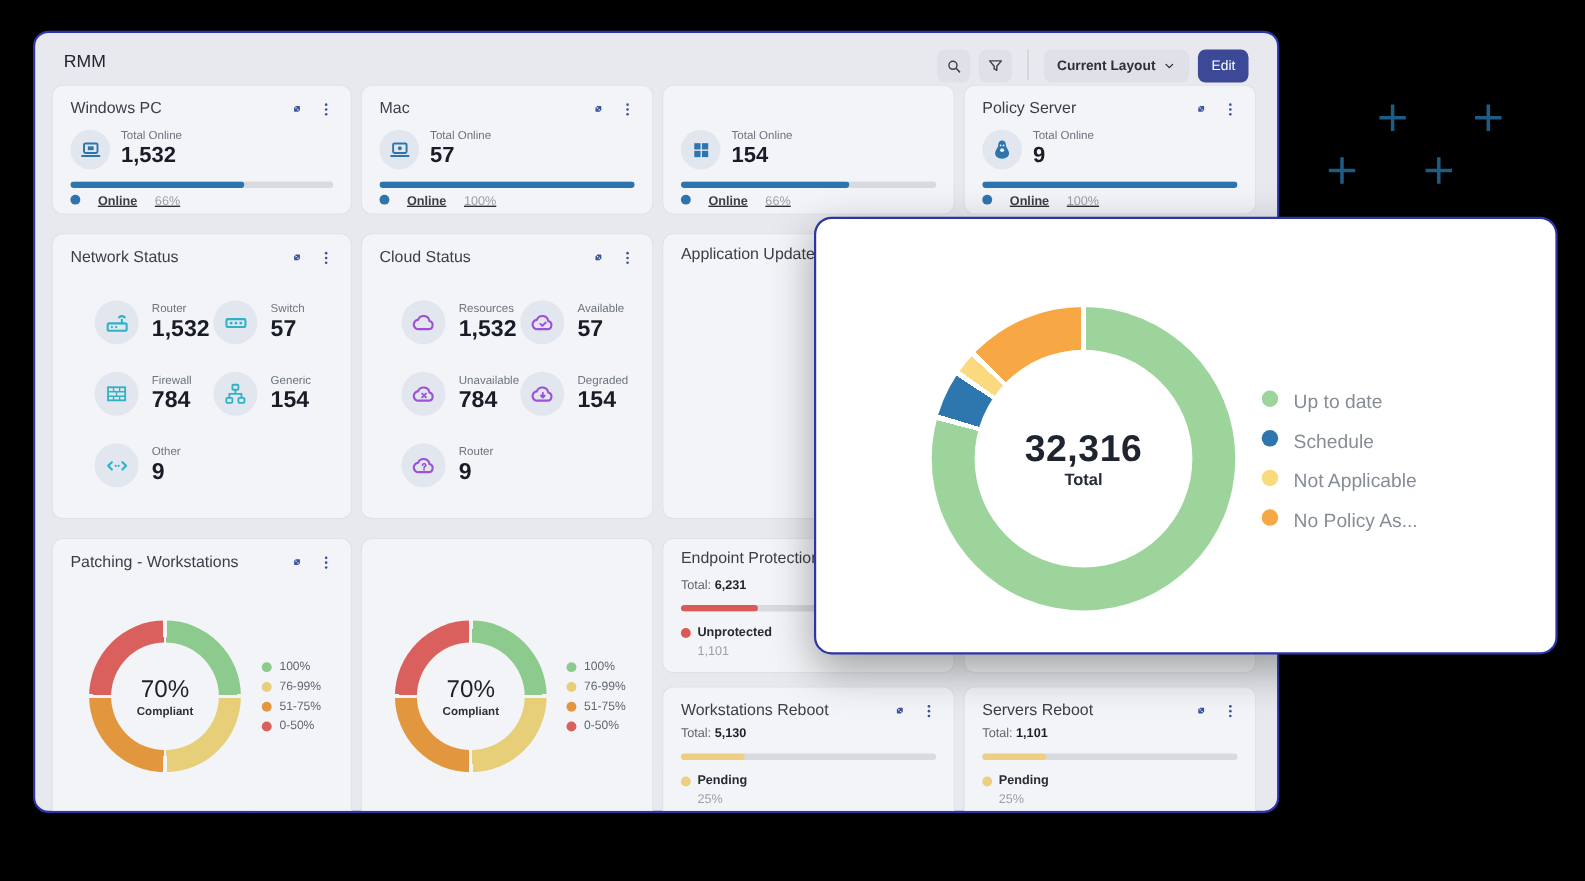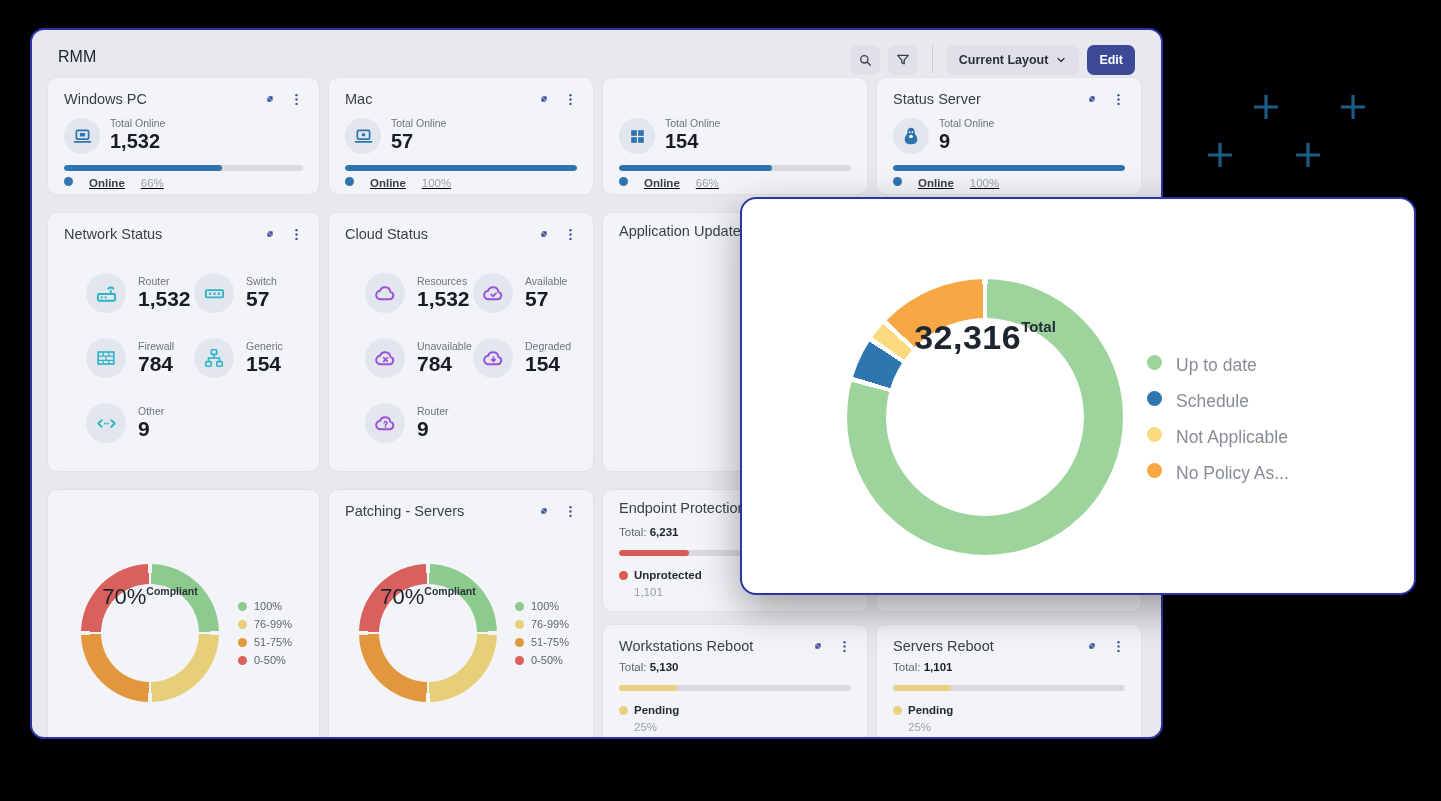--- a/index.html
+++ b/index.html
@@ -13,21 +13,21 @@
     background:#e8e9ee; border:2px solid #2c34a6; border-radius:14px; overflow:hidden; }
 
   .hdr-title { position:absolute; left:26px; top:18px; font-size:16px; font-weight:500; color:#20242e; }
   .toolbar { position:absolute; right:26px; top:15px; display:flex; align-items:flex-start; gap:8px; }
   .icon-btn { width:30px; height:30px; border-radius:7px; background:#e0e1e8;
     display:flex; align-items:center; justify-content:center; color:#3c4149; cursor:pointer; }
   .tb-divider { width:1px; height:28px; background:#c7c9d2; margin:0 6px; }
   .layout-pill { height:30px; padding:0 12px; border-radius:7px; background:#e0e1e8;
     display:flex; align-items:center; gap:7px; font-size:12.5px; font-weight:700; color:#2b3038; cursor:pointer; }
   .edit-btn { height:30px; padding:0 12px; border-radius:7px; background:#3b4996; color:#fff;
-    font-size:12.5px; font-weight:700; display:flex; align-items:center; cursor:pointer; border:none; }
+    font-size:12.5px; font-weight:400; display:flex; align-items:center; cursor:pointer; border:none; }
 
   
   .card { position:absolute; background:#f3f4f7; border:1px solid #e1e2e8; border-radius:10px; }
   .card-head { position:absolute; left:16px; right:10px; top:10px; display:flex; align-items:center; }
   .card-title { flex:1; font-size:14.5px; font-weight:500; color:#393f49; white-space:nowrap; overflow:hidden; }
   .head-ic { width:26px; height:22px; display:flex; align-items:center; justify-content:center;
     color:#39549b; cursor:pointer; }
 
   
   .dev-circle { position:absolute; left:16px; top:40px; width:36px; height:36px; border-radius:50%;
@@ -44,21 +44,21 @@
   
   .st-circle { position:absolute; width:40px; height:40px; border-radius:50%; background:#e2e6ef;
     display:flex; align-items:center; justify-content:center; }
   .st-label { position:absolute; font-size:10.5px; color:#6c7480; }
   .st-value { position:absolute; font-size:21px; font-weight:700; color:#171c26; }
   .teal { color:#2fb3c4; } .purple { color:#9b51d8; }
 
   
   .donut { position:absolute; border-radius:50%; }
   .donut-hole { position:absolute; border-radius:50%; background:#f3f4f7;
-    display:flex; flex-direction:row; align-items:flex-start; justify-content:center; }
+    display:flex; flex-direction:column; align-items:center; justify-content:center; }
   .p-center-v { font-size:22px; font-weight:400; color:#1c212b; }
   .p-center-l { font-size:10.5px; font-weight:700; color:#2b303a; margin-top:1px; }
   .p-leg-item { position:absolute; display:flex; align-items:center; gap:7px; }
   .p-leg-txt { font-size:11px; color:#5f6670; }
 
   
   .tot-line { position:absolute; left:16px; top:36px; font-size:11.5px; color:#5f6670; }
   .tot-line b { color:#1b202b; font-weight:700; }
   .sm-bar { position:absolute; left:16px; right:16px; top:60px; height:6px; border-radius:3px; background:#d8dae0; overflow:hidden; }
   .sm-status { position:absolute; left:16px; top:79px; display:flex; align-items:center; gap:6px; }
@@ -304,21 +304,21 @@
       </div>
     <div class="legend-line">
       <span class="dot" style="background: rgb(46, 117, 174);"></span>
       <span class="ll-label">Online</span>
       <span class="ll-pct">66%</span>
     </div>
   </div>
 
   <div class="card" style="left:844px; top:47px; width:266px; height:118px">
     <div class="card-head">
-      <div class="card-title">Status Server</div>
+      <div class="card-title">Policy Server</div>
       <div class="head-ic">
           <svg class="ic" width="16" height="16">
             <use href="#i-expand"></use>
           </svg>
         </div>
       <div class="head-ic">
           <svg class="ic" width="15" height="15">
             <use href="#i-kebab"></use>
           </svg>
         </div>
@@ -444,20 +444,33 @@
 
   <div class="card" style="left:570px; top:182px; width:266px; height:260px">
     <div class="card-head">
       <div class="card-title">Application Updates</div>
     </div>
   </div>
 
   <div class="card" style="left:844px; top:182px; width:266px; height:260px"></div>
 
   <div class="card" style="left:15px; top:459px; width:273px; height:270px">
+    <div class="card-head">
+      <div class="card-title">Patching - Workstations</div>
+      <div class="head-ic">
+          <svg class="ic" width="16" height="16">
+            <use href="#i-expand"></use>
+          </svg>
+        </div>
+      <div class="head-ic">
+          <svg class="ic" width="15" height="15">
+            <use href="#i-kebab"></use>
+          </svg>
+        </div>
+    </div>
     <div class="donut" style="left: 33px; top: 74px; width: 138px; height: 138px; background: conic-gradient(rgb(243, 244, 247) 0%, rgb(243, 244, 247) 0.4%, rgb(141, 202, 141) 0.4%, rgb(141, 202, 141) 24.6%, rgb(243, 244, 247) 24.6%, rgb(243, 244, 247) 25%, rgb(243, 244, 247) 25%, rgb(243, 244, 247) 25.4%, rgb(230, 207, 120) 25.4%, rgb(230, 207, 120) 49.6%, rgb(243, 244, 247) 49.6%, rgb(243, 244, 247) 50%, rgb(243, 244, 247) 50%, rgb(243, 244, 247) 50.4%, rgb(226, 151, 63) 50.4%, rgb(226, 151, 63) 74.6%, rgb(243, 244, 247) 74.6%, rgb(243, 244, 247) 75%, rgb(243, 244, 247) 75%, rgb(243, 244, 247) 75.4%, rgb(217, 96, 92) 75.4%, rgb(217, 96, 92) 99.6%, rgb(243, 244, 247) 99.6%, rgb(243, 244, 247) 100%);">
       <div class="donut-hole" style="inset:20px">
         <div class="p-center-v">70%</div>
         <div class="p-center-l">Compliant</div>
       </div>
     </div>
     <div class="p-leg-item" style="left:190px; top:110px">
         <span class="dot" style="background: rgb(141, 202, 141);"></span>
         <span class="p-leg-txt">100%</span>
       </div>
@@ -469,33 +482,20 @@
         <span class="dot" style="background: rgb(226, 151, 63);"></span>
         <span class="p-leg-txt">51-75%</span>
       </div>
     <div class="p-leg-item" style="left:190px; top:164px">
         <span class="dot" style="background: rgb(217, 96, 92);"></span>
         <span class="p-leg-txt">0-50%</span>
       </div>
   </div>
 
   <div class="card" style="left:296px; top:459px; width:266px; height:270px">
-    <div class="card-head">
-      <div class="card-title">Patching - Servers</div>
-      <div class="head-ic">
-          <svg class="ic" width="16" height="16">
-            <use href="#i-expand"></use>
-          </svg>
-        </div>
-      <div class="head-ic">
-          <svg class="ic" width="15" height="15">
-            <use href="#i-kebab"></use>
-          </svg>
-        </div>
-    </div>
     <div class="donut" style="left: 30px; top: 74px; width: 138px; height: 138px; background: conic-gradient(rgb(243, 244, 247) 0%, rgb(243, 244, 247) 0.4%, rgb(141, 202, 141) 0.4%, rgb(141, 202, 141) 24.6%, rgb(243, 244, 247) 24.6%, rgb(243, 244, 247) 25%, rgb(243, 244, 247) 25%, rgb(243, 244, 247) 25.4%, rgb(230, 207, 120) 25.4%, rgb(230, 207, 120) 49.6%, rgb(243, 244, 247) 49.6%, rgb(243, 244, 247) 50%, rgb(243, 244, 247) 50%, rgb(243, 244, 247) 50.4%, rgb(226, 151, 63) 50.4%, rgb(226, 151, 63) 74.6%, rgb(243, 244, 247) 74.6%, rgb(243, 244, 247) 75%, rgb(243, 244, 247) 75%, rgb(243, 244, 247) 75.4%, rgb(217, 96, 92) 75.4%, rgb(217, 96, 92) 99.6%, rgb(243, 244, 247) 99.6%, rgb(243, 244, 247) 100%);">
       <div class="donut-hole" style="inset:20px">
         <div class="p-center-v">70%</div>
         <div class="p-center-l">Compliant</div>
       </div>
     </div>
     <div class="p-leg-item" style="left:186px; top:110px">
         <span class="dot" style="background: rgb(141, 202, 141);"></span>
         <span class="p-leg-txt">100%</span>
       </div>

